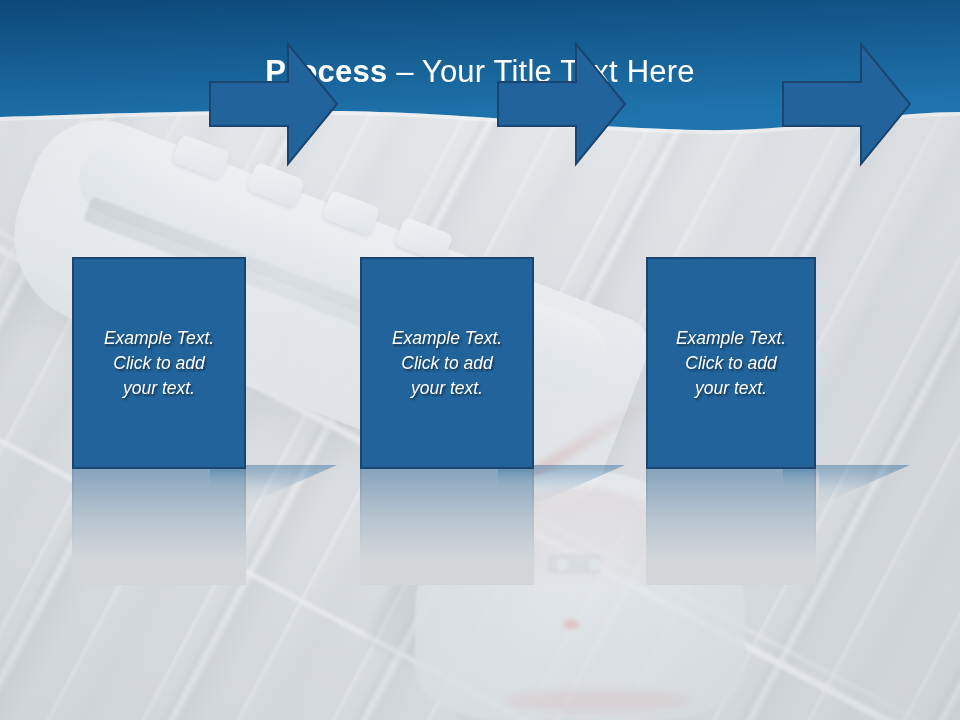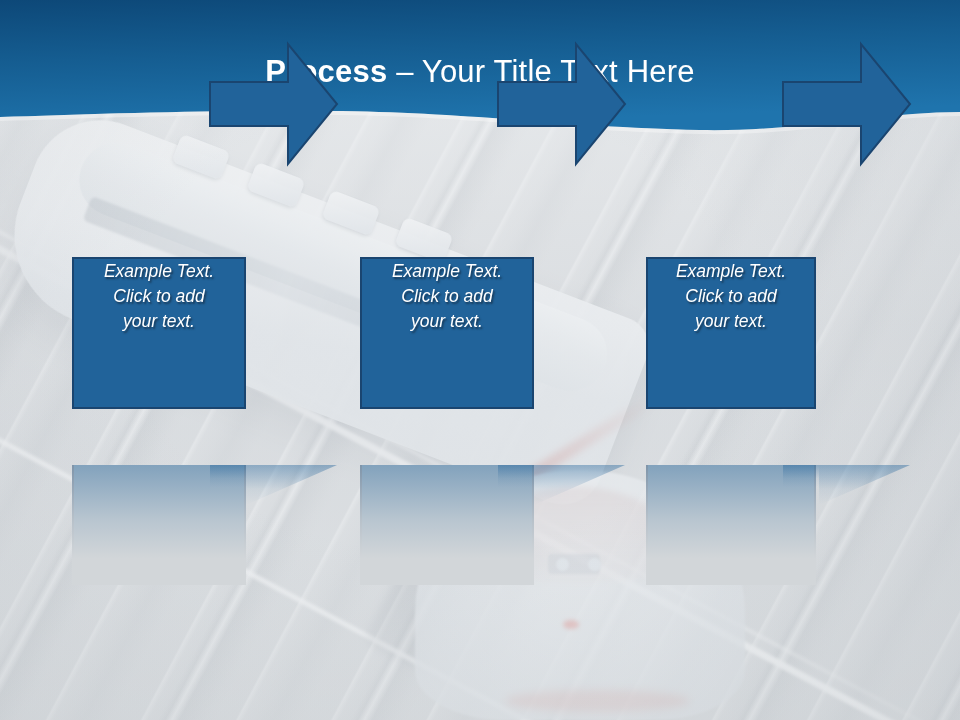--- a/index.html
+++ b/index.html
@@ -214,26 +214,26 @@
   .slide-title .t-reg  { font-weight: 400; }
 
   
   .diagram { position: absolute; left:0; top:0; width:960px; height:720px; }
 
   .step { position: absolute; top: 257px; height: 208px; }
 
   .step-box {
     position: absolute;
     left: 0; top: 0;
-    width: 100%; height: 152px;
+    width: 100%; height: 212px;
     background: #21639a;
     border: 2px solid #1a4570;
     box-sizing: border-box;
     display: flex;
-    align-items: flex-start;
+    align-items: center;
     justify-content: center;
     z-index: 2;
   }
   .step-text {
     color: #ffffff;
     font-style: italic;
     font-size: 17.5px;
     line-height: 25px;
     text-align: center;
     padding: 0 10px;

